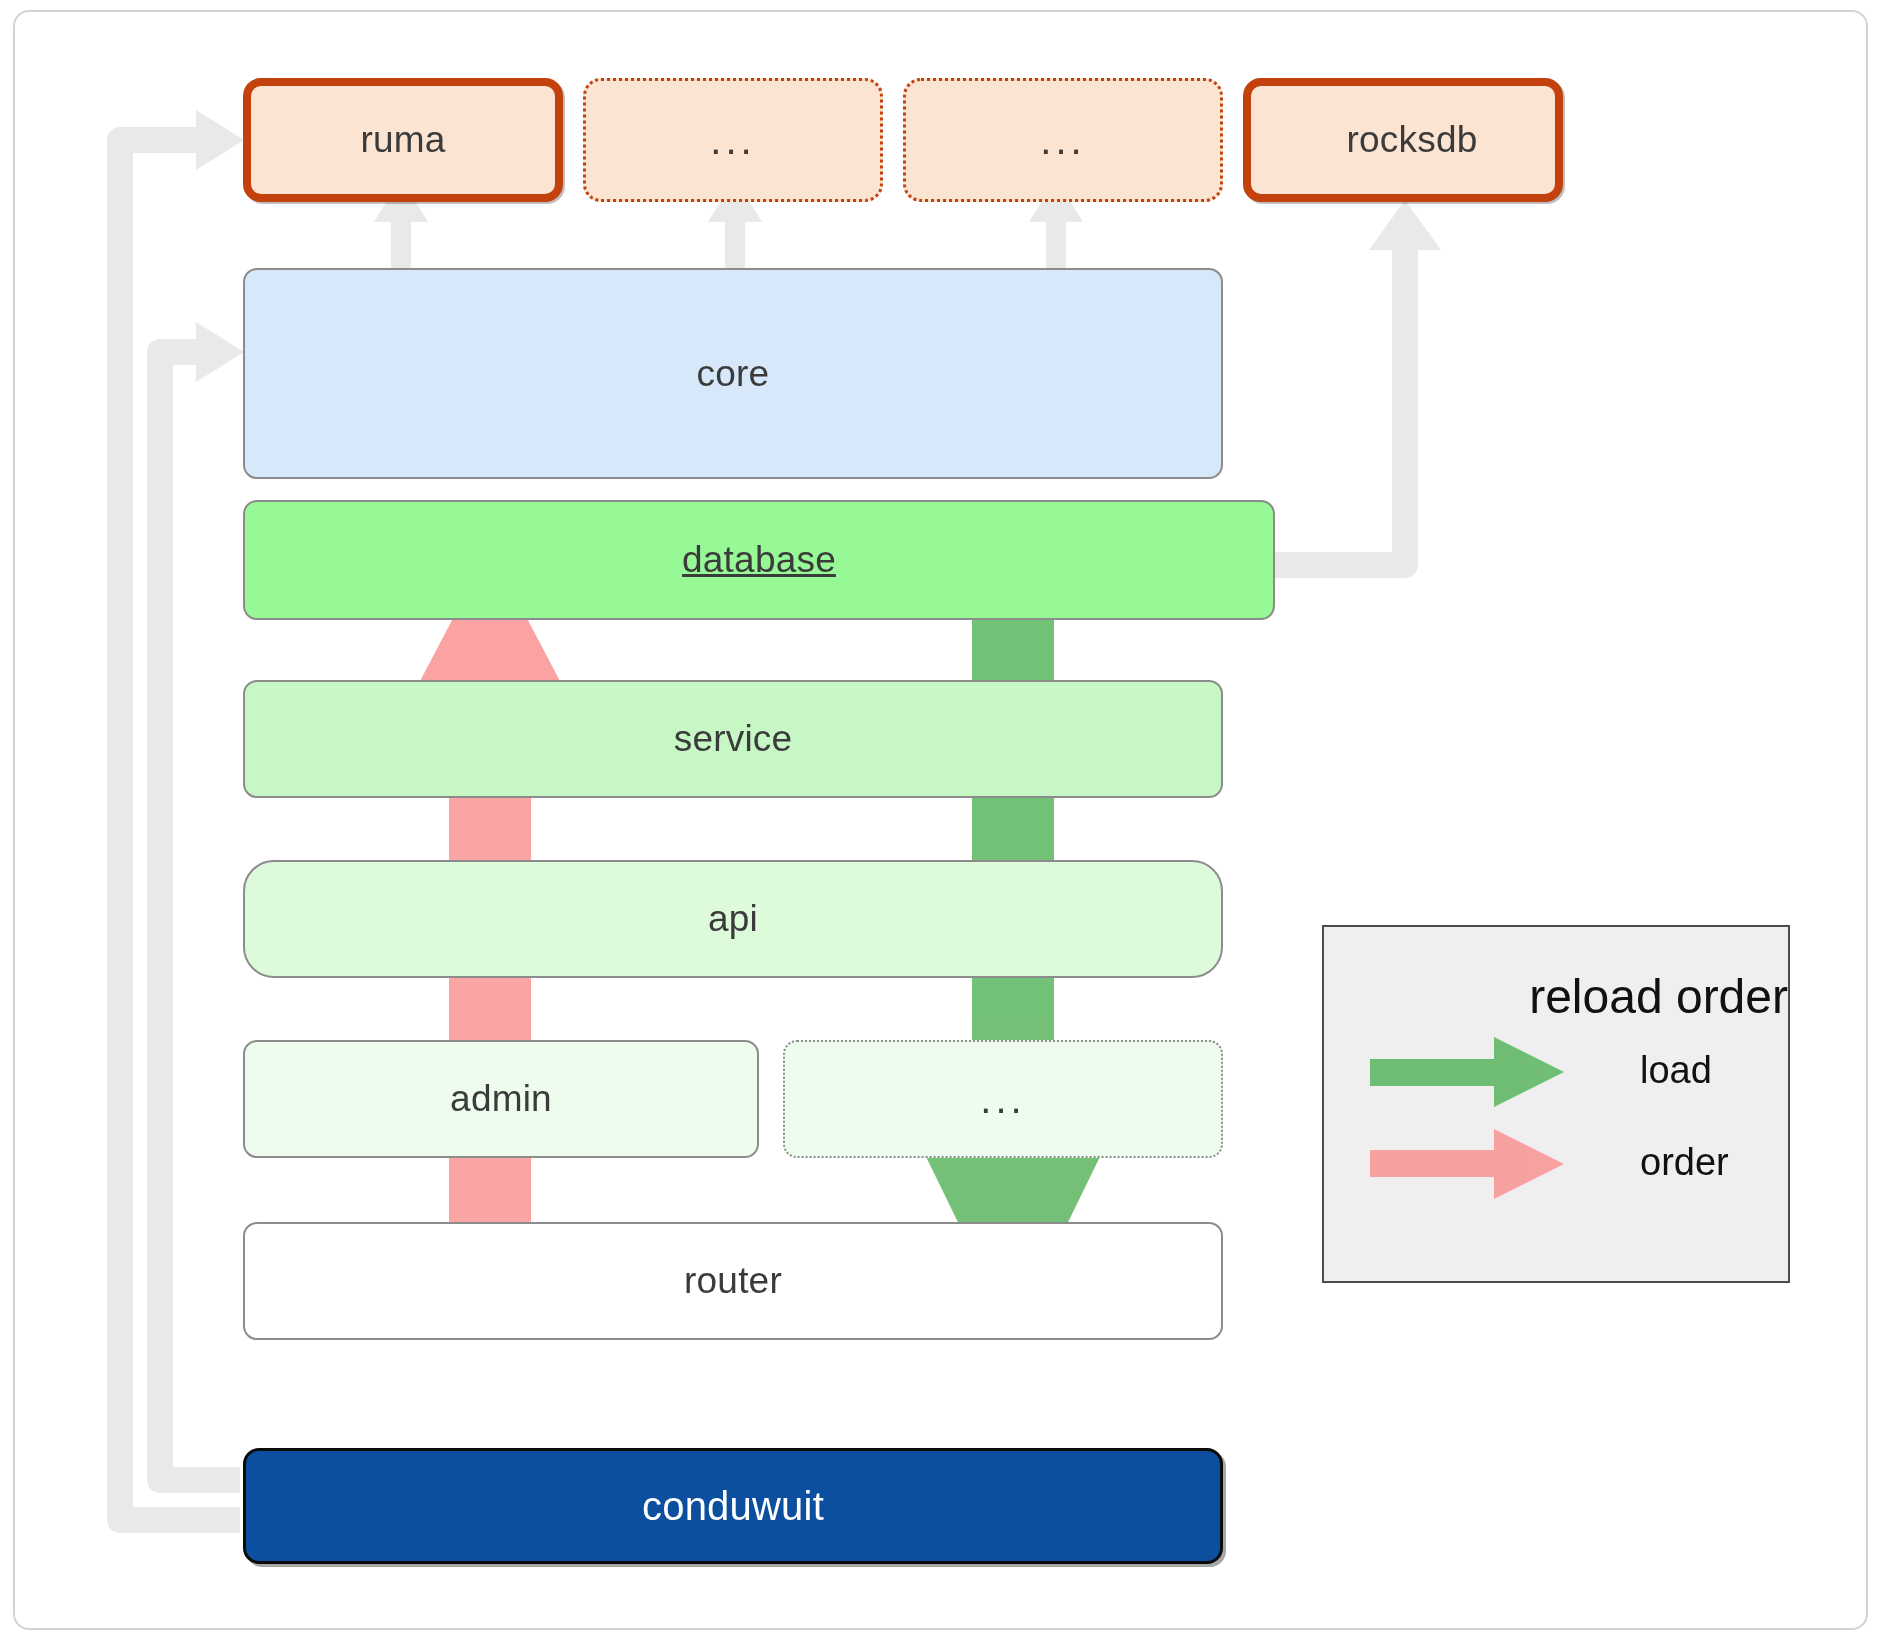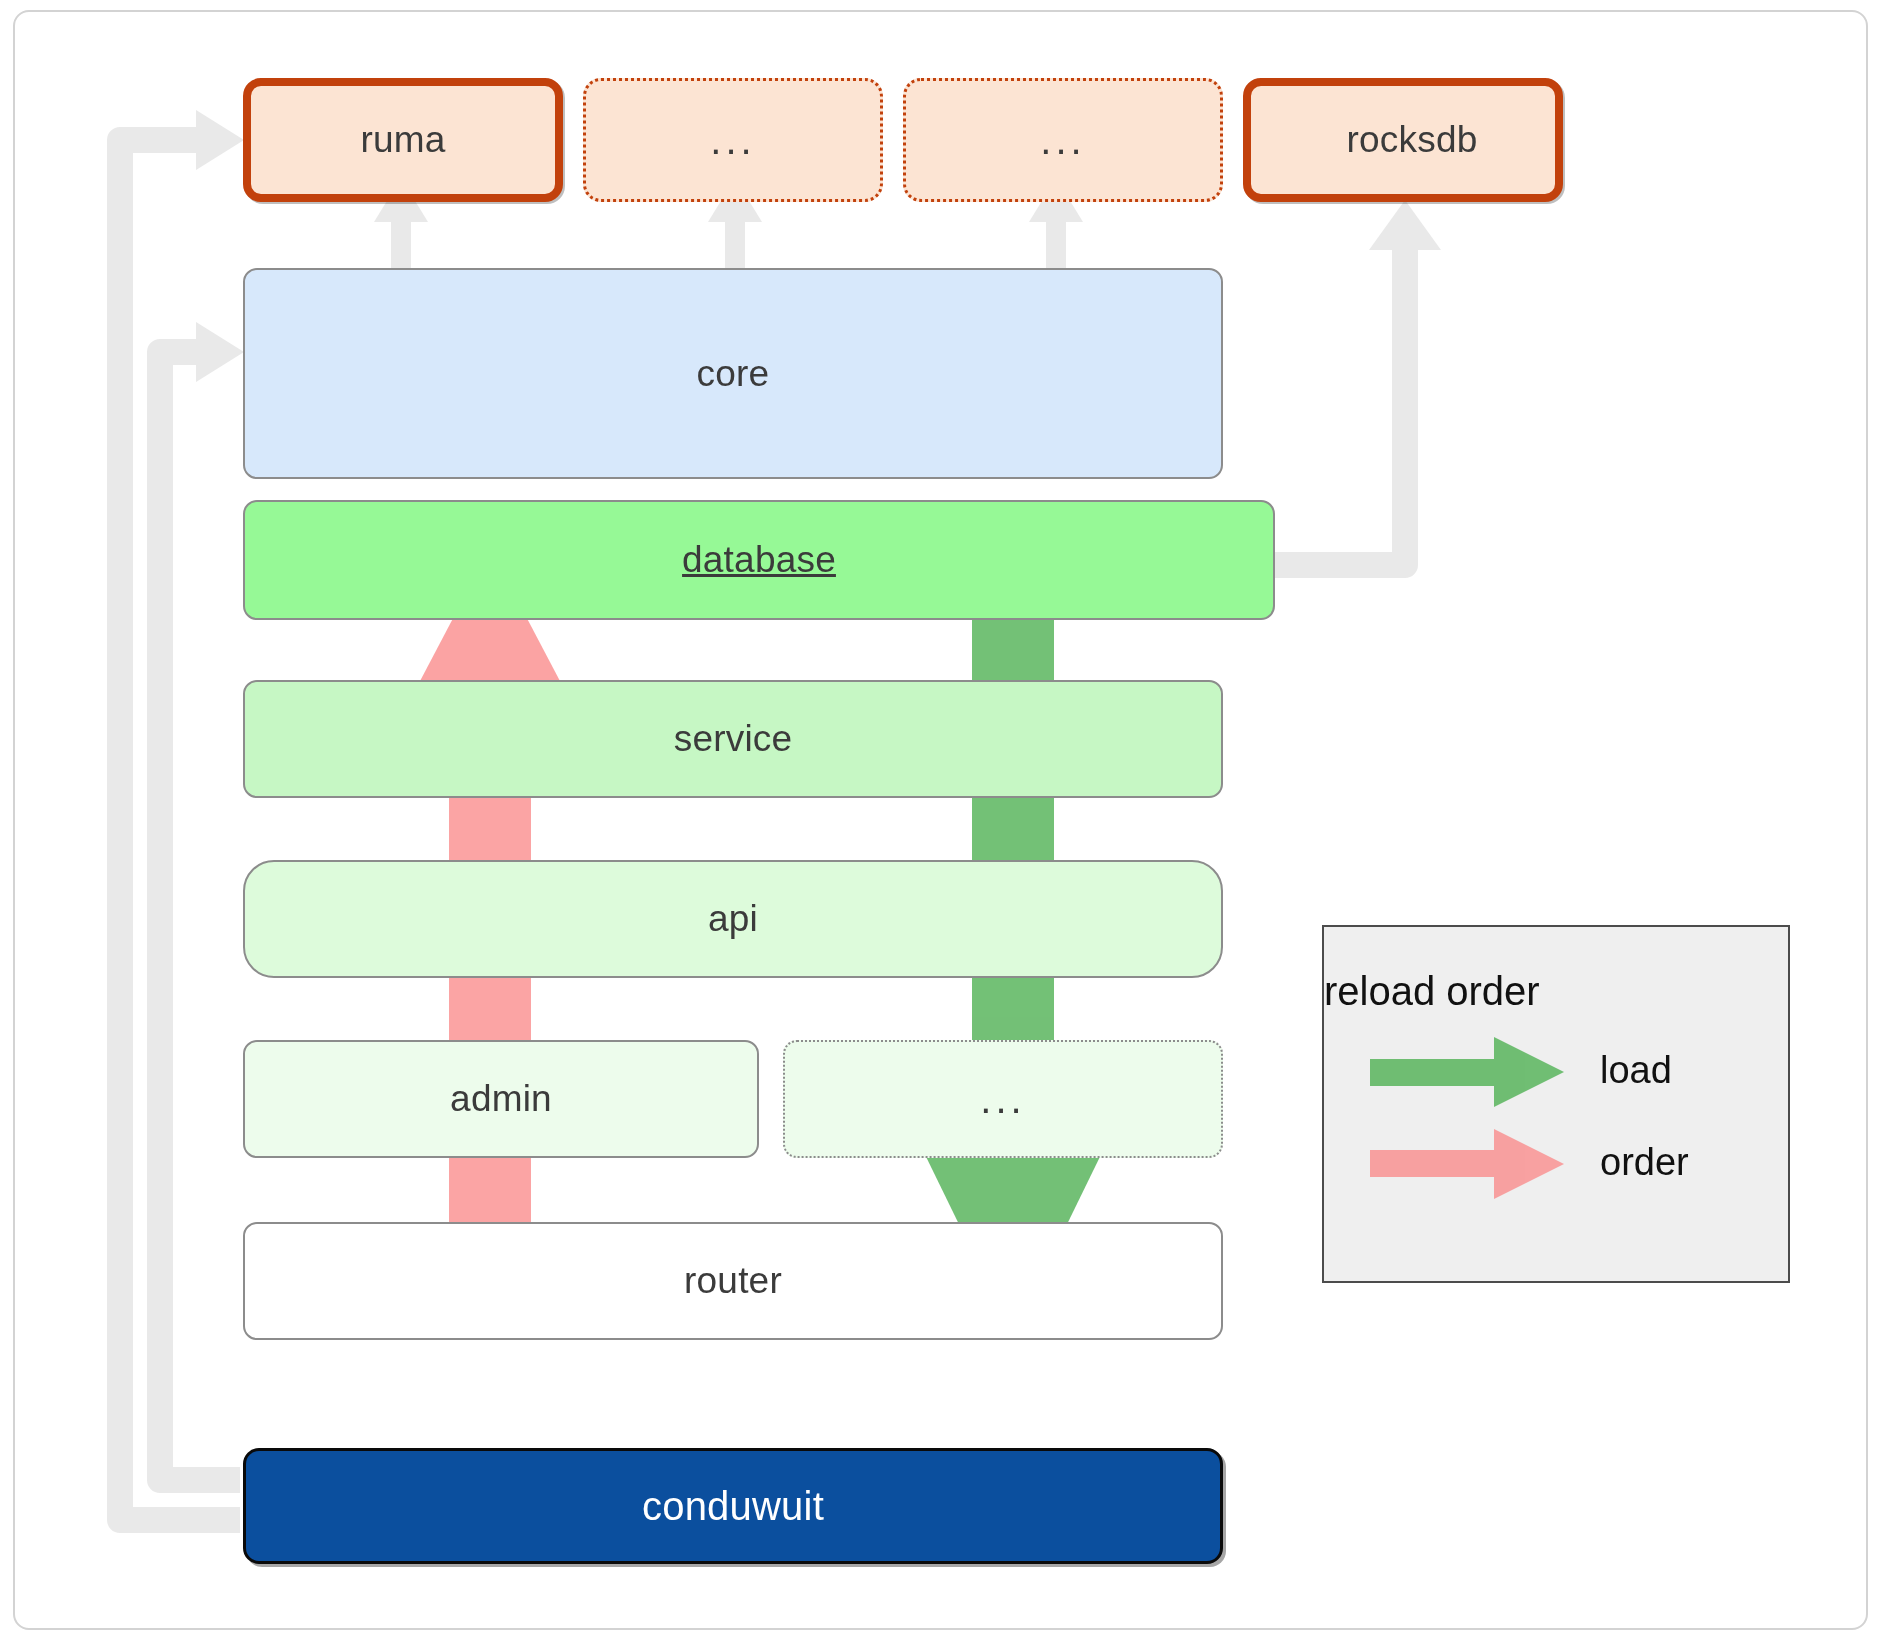--- a/index.html
+++ b/index.html
@@ -80,28 +80,29 @@
   
   .legend {
     position:absolute;
     background:#efefef;
     border:2px solid #4c4c4c;
     box-sizing:border-box;
   }
   .legend-title {
     position:absolute;
     left:0; right:0; top:42px;
-    text-align:left;
-    font-size:40px;
+    text-align:right;
+    font-size:48px;
     color:#111;
   }
   .legend-label {
     position:absolute;
     font-size:38px;
     color:#111;
+    margin-left:40px;
   }
 
   svg.overlay {
     position:absolute;
     left:0; top:0;
     width:1883px; height:1643px;
     pointer-events:none;
   }
 </style>
 </head>

